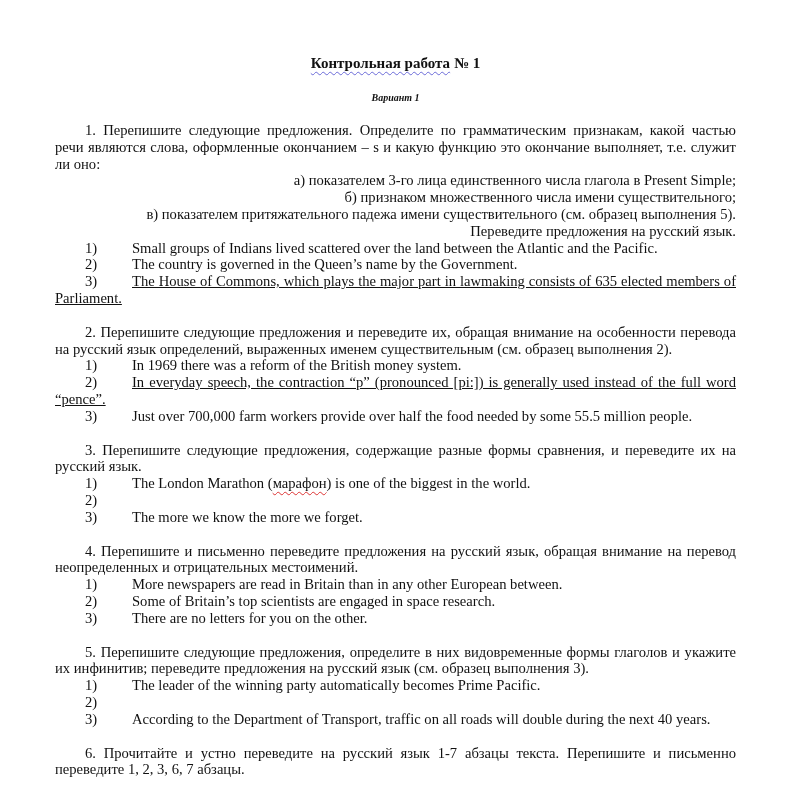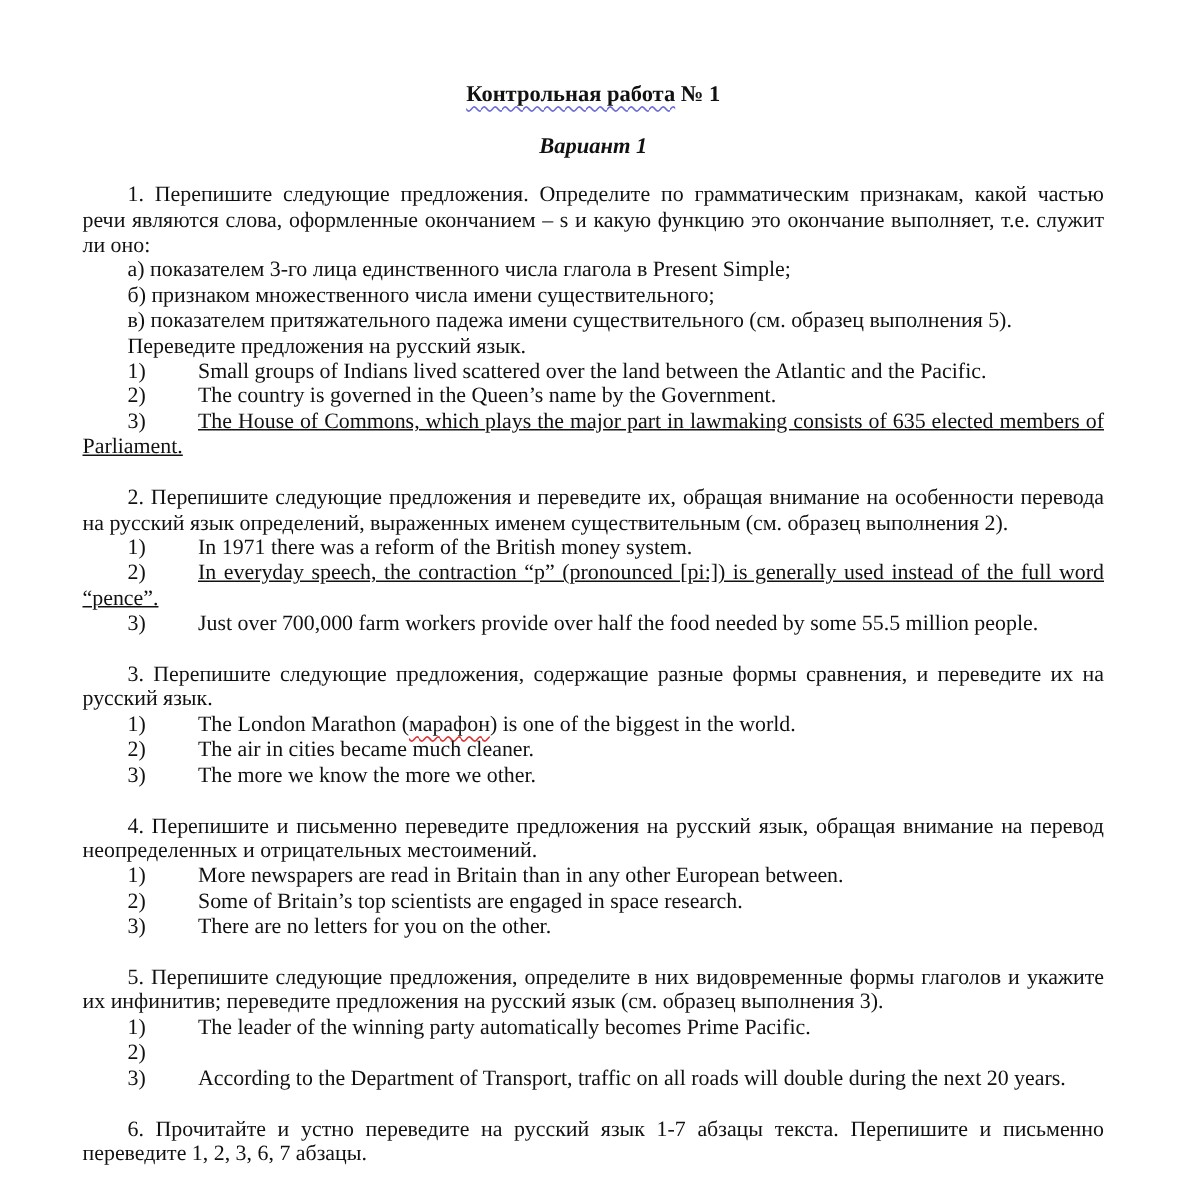--- a/index.html
+++ b/index.html
@@ -14,27 +14,27 @@
   .content { position: absolute; left: 55px; top: 53px; width: 681px; }
   .title {
     text-align: center; font-weight: bold; font-size: 15px;
     margin: 0; height: 20px; line-height: 20px;
   }
   .title .squiggle {
     text-decoration: underline wavy #6b6bd8; text-decoration-thickness: 1px;
     text-underline-offset: 3px;
   }
   .variant {
-    text-align: center; font-weight: bold; font-style: italic; font-size: 15px;
+    text-align: center; font-weight: bold; font-style: italic; font-size: 10px;
     margin: 15px 0 0 0; height: 20px; line-height: 20px;
   }
   .task { margin-top: 17px; }
   .task.first { margin-top: 14px; }
   .p-intro { text-align: justify; text-indent: 30px; margin: 0; }
-  .sub { margin: 0 0 0 30px; }
+  .sub { margin: 0 0 0 30px; text-align: right; }
   .item {
     display: flex; margin: 0; text-align: justify;
   }
   .item .num { width: 47px; flex: 0 0 47px; padding-left: 30px; }
   .item .txt { flex: 1; }
   .item.wrap { display: block; text-indent: 30px; text-decoration: underline; }
   .item.wrap .num { display: inline-block; width: 47px; padding-left: 0; text-indent: 0; }
   .misspelled {
     text-decoration: underline wavy #d33; text-decoration-thickness: 1px;
     text-underline-offset: 3px;
@@ -63,42 +63,41 @@
         <span class="num">2)</span>
         <span class="txt">The country is governed in the Queen’s name by the Government.</span>
       </div>
       <div class="item wrap"><span class="num">3)</span><span>The House of Commons, which plays the major part in lawmaking consists of 635 elected members of Parliament.</span></div>
     </div>
 
     <div class="task">
       <p class="p-intro">2. Перепишите следующие предложения и переведите их, обращая внимание на особенности перевода на русский язык определений, выраженных именем существительным (см. образец выполнения 2).</p>
       <div class="item">
         <span class="num">1)</span>
-        <span class="txt">In 1971 there was a reform of the British money system.</span>
+        <span class="txt">In 1969 there was a reform of the British money system.</span>
       </div>
       <div class="item wrap"><span class="num">2)</span><span>In everyday speech, the contraction “p” (pronounced [pi:]) is generally used instead of the full word “pence”.</span></div>
       <div class="item">
         <span class="num">3)</span>
         <span class="txt">Just over 700,000 farm workers provide over half the food needed by some 55.5 million people.</span>
       </div>
     </div>
 
     <div class="task">
       <p class="p-intro">3. Перепишите следующие предложения, содержащие разные формы сравнения, и переведите их на русский язык.</p>
       <div class="item">
         <span class="num">1)</span>
         <span class="txt"><span>The London Marathon (</span><span class="misspelled">марафон</span><span>) is one of the biggest in the world.</span></span>
       </div>
       <div class="item">
         <span class="num">2)</span>
-        <span class="txt">The air in cities became much cleaner.</span>
       </div>
       <div class="item">
         <span class="num">3)</span>
-        <span class="txt">The more we know the more we other.</span>
+        <span class="txt">The more we know the more we forget.</span>
       </div>
     </div>
 
     <div class="task">
       <p class="p-intro">4. Перепишите и письменно переведите предложения на русский язык, обращая внимание на перевод неопределенных и отрицательных местоимений.</p>
       <div class="item">
         <span class="num">1)</span>
         <span class="txt">More newspapers are read in Britain than in any other European between.</span>
       </div>
       <div class="item">
@@ -115,21 +114,21 @@
       <p class="p-intro">5. Перепишите следующие предложения, определите в них видовременные формы глаголов и укажите их инфинитив; переведите предложения на русский язык (см. образец выполнения 3).</p>
       <div class="item">
         <span class="num">1)</span>
         <span class="txt">The leader of the winning party automatically becomes Prime Pacific.</span>
       </div>
       <div class="item">
         <span class="num">2)</span>
       </div>
       <div class="item">
         <span class="num">3)</span>
-        <span class="txt">According to the Department of Transport, traffic on all roads will double during the next 20 years.</span>
+        <span class="txt">According to the Department of Transport, traffic on all roads will double during the next 40 years.</span>
       </div>
     </div>
 
     <div class="task">
       <p class="p-intro">6. Прочитайте и устно переведите на русский язык 1-7 абзацы текста. Перепишите и письменно переведите 1, 2, 3, 6, 7 абзацы.</p>
     </div>
 
   </div>
 </div>
 

